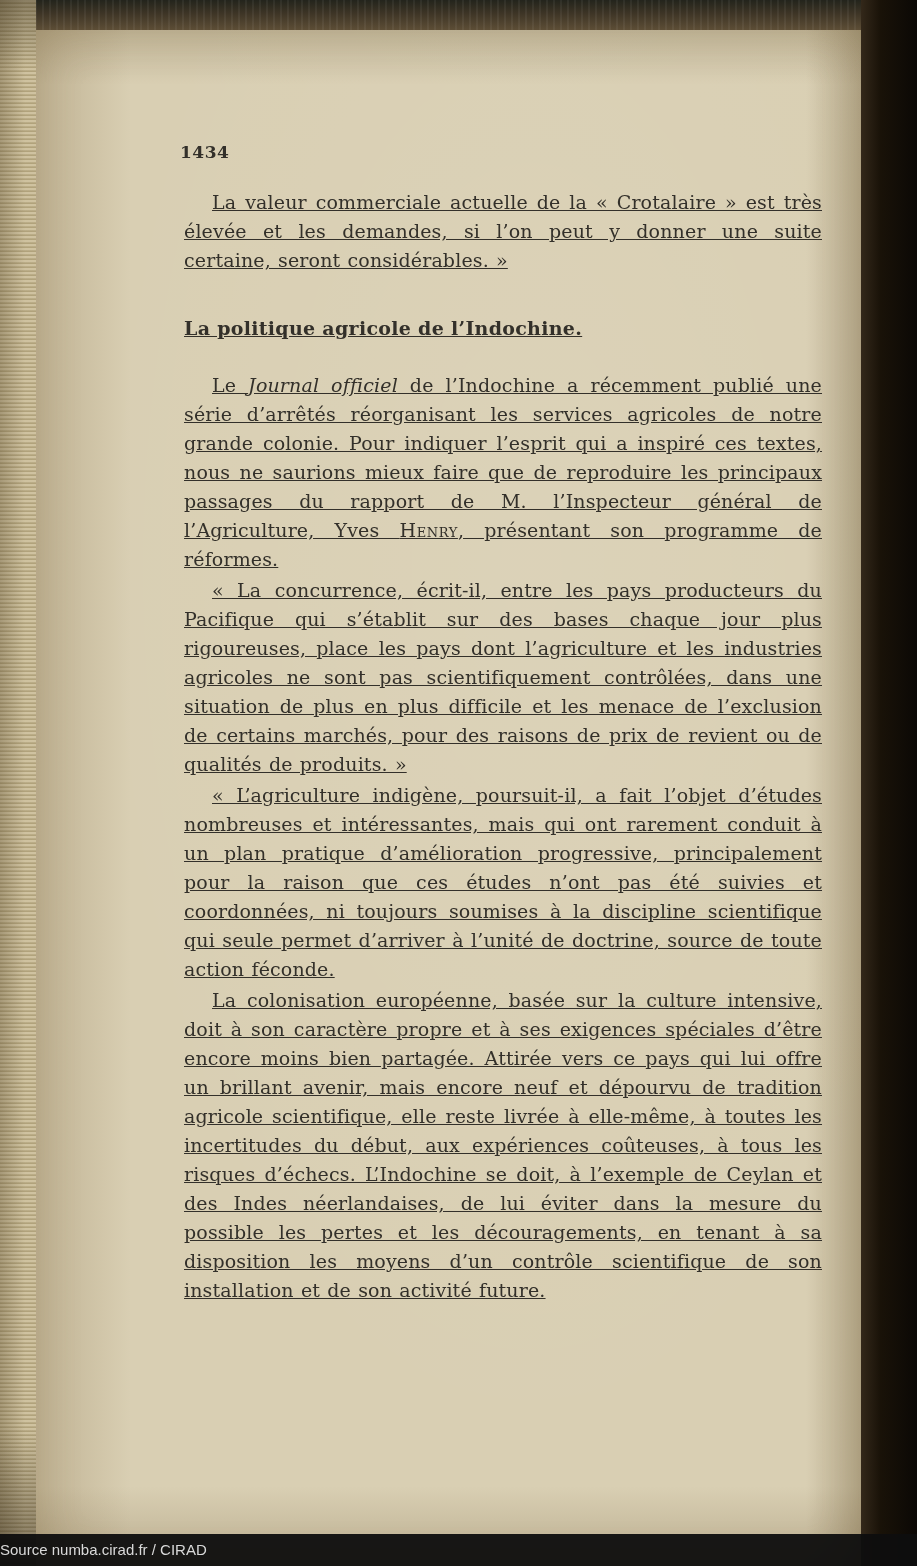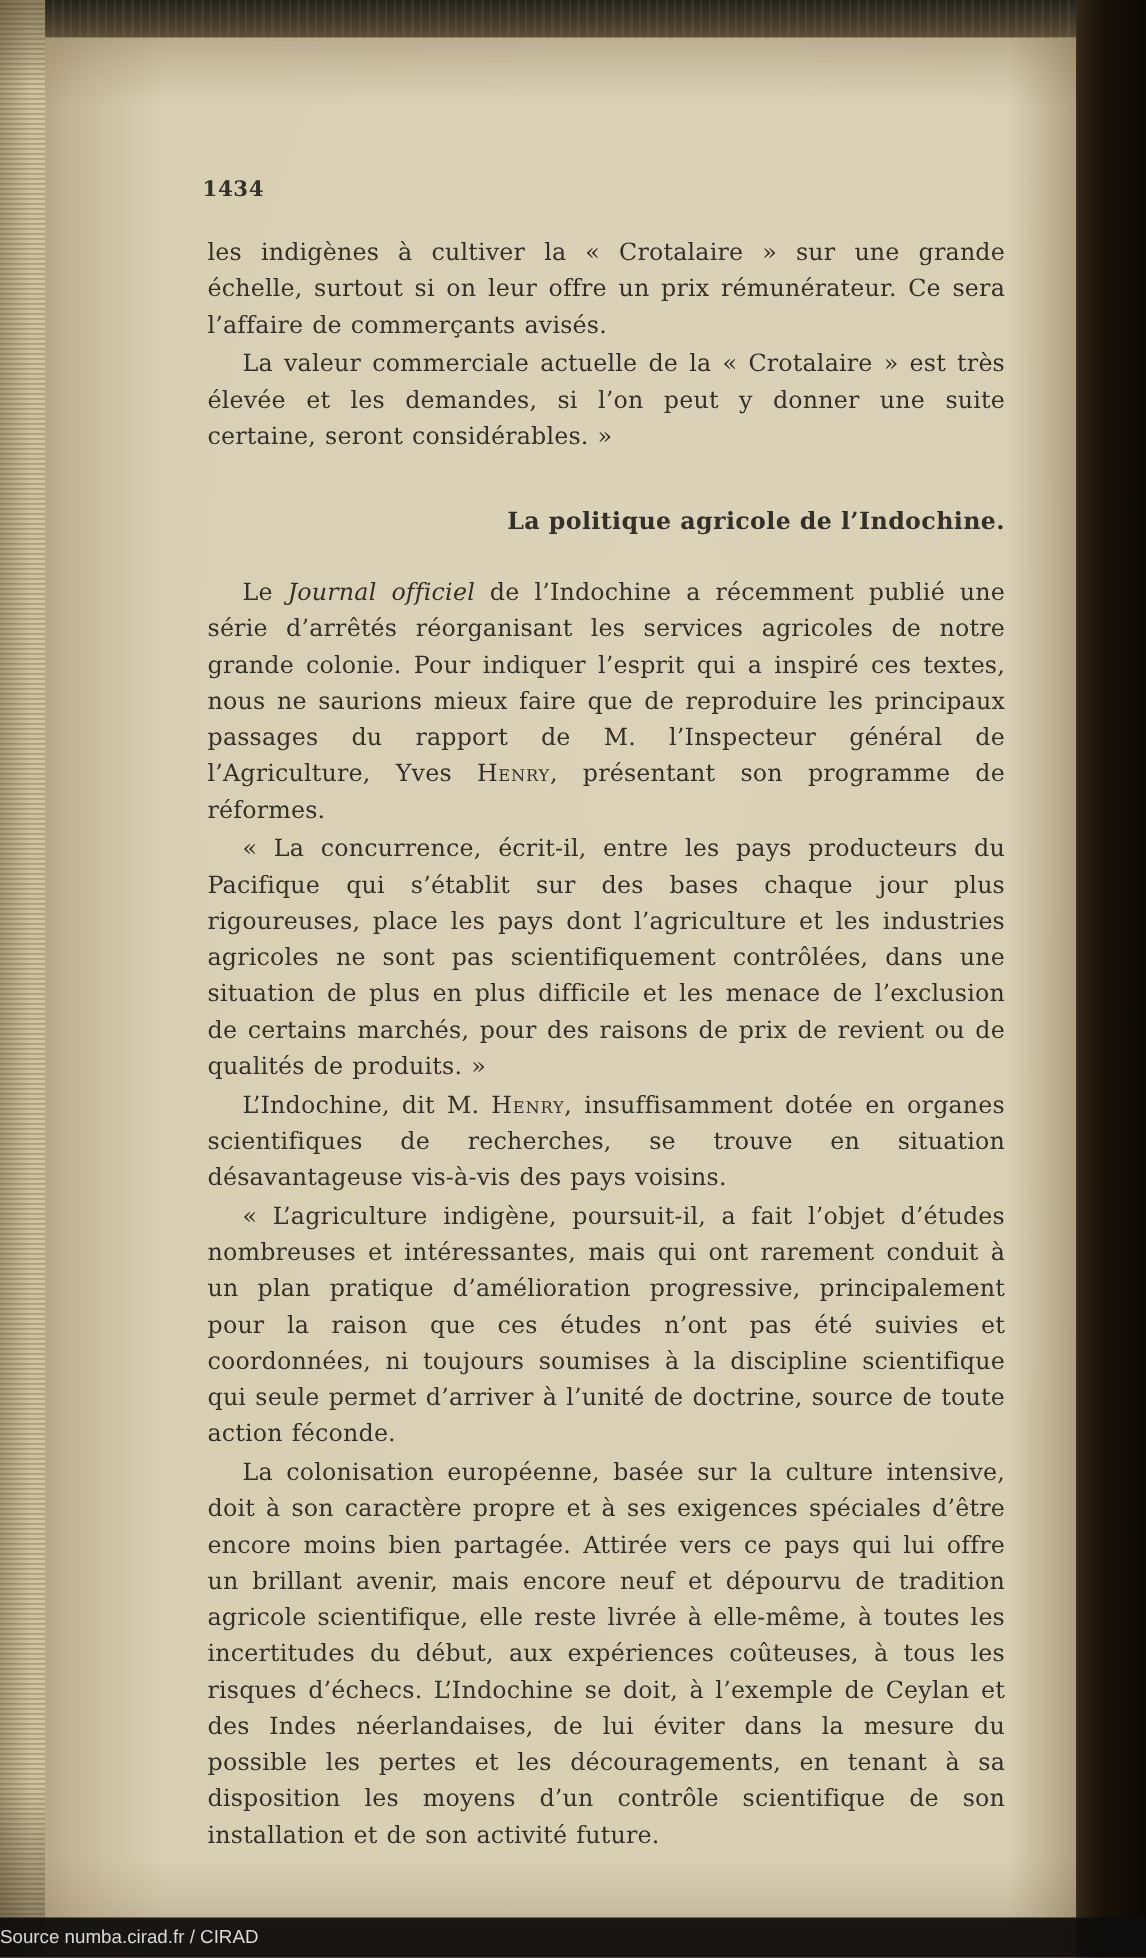--- a/index.html
+++ b/index.html
@@ -40,22 +40,23 @@
       radial-gradient(ellipse at 60% 35%, rgba(255,255,255,0.07), rgba(0,0,0,0) 65%),
       linear-gradient(to right, rgba(120,95,55,0.26), rgba(0,0,0,0) 95px),
       linear-gradient(to left, rgba(105,85,50,0.33), rgba(0,0,0,0) 55px),
       linear-gradient(to bottom, rgba(115,95,60,0.22), rgba(0,0,0,0) 55px),
       linear-gradient(to top, rgba(110,90,55,0.28), rgba(0,0,0,0) 80px),
       #d9cfb3;
     box-shadow: inset 0 0 45px rgba(110,90,50,0.22);
   }
 
   .text-block {
-    position: absolute; left: 130px; top: 112px; width: 638px;
+    position: absolute; left: 148px; top: 112px; width: 638px;
     color: #33302a;
+    text-decoration: underline;
   }
 
   .page-header {
     position: relative;
     height: 20px;
     margin-bottom: 26px;
     font-weight: bold;
   }
   .page-number {
     position: absolute; left: -4px; top: 0;
@@ -79,21 +80,21 @@
     word-spacing: 1px;
   }
   .para.indent { text-indent: 28px; }
   .italic { font-style: italic; }
   .smallcaps { font-variant: small-caps; letter-spacing: 0.6px; }
 
   .section-heading {
     margin: 42px 0 32px 0;
     font-size: 19px;
     font-weight: bold;
-    text-align: right;
+    text-align: left;
     letter-spacing: 0.3px;
   }
 
   
   .source-bar {
     position: absolute; left: 0; right: 0; bottom: 0; height: 32px; z-index: 5;
     background: rgba(14,14,14,0.95);
     color: #d9d9d9;
     font-family: "Liberation Sans", sans-serif;
     font-size: 15px;
@@ -112,31 +113,29 @@
   <div class="right-edge"></div>
   <div class="left-edge"></div>
 
   <div class="page">
     <div class="text-block">
 
       <div class="page-header">
         <span class="page-number">1434</span>
       </div>
 
-      <p class="para"><span>les indigènes à cultiver la « Crotalaire » sur une grande échelle, surtout si on leur offre un prix rémunérateur. Ce sera l’affaire de commerçants avisés.</span></p>
 
       <p class="para indent"><span>La valeur commerciale actuelle de la « Crotalaire » est très élevée et les demandes, si l’on peut y donner une suite certaine, seront considérables. »</span></p>
 
       <h2 class="section-heading">La politique agricole de l’Indochine.</h2>
 
       <p class="para indent"><span>Le </span><span class="italic">Journal officiel</span><span> de l’Indochine a récemment publié une série d’arrêtés réorganisant les services agricoles de notre grande colonie. Pour indiquer l’esprit qui a inspiré ces textes, nous ne saurions mieux faire que de reproduire les principaux passages du rapport de M. l’Inspecteur général de l’Agriculture, Yves </span><span class="smallcaps">Henry</span><span>, présentant son programme de réformes.</span></p>
 
       <p class="para indent"><span>« La concurrence, écrit-il, entre les pays producteurs du Pacifique qui s’établit sur des bases chaque jour plus rigoureuses, place les pays dont l’agriculture et les industries agricoles ne sont pas scientifiquement contrôlées, dans une situation de plus en plus difficile et les menace de l’exclusion de certains marchés, pour des raisons de prix de revient ou de qualités de produits. »</span></p>
 
-      <p class="para indent"><span>L’Indochine, dit M. </span><span class="smallcaps">Henry</span><span>, insuffisamment dotée en organes scientifiques de recherches, se trouve en situation désavantageuse vis-à-vis des pays voisins.</span></p>
 
       <p class="para indent"><span>« L’agriculture indigène, poursuit-il, a fait l’objet d’études nombreuses et intéressantes, mais qui ont rarement conduit à un plan pratique d’amélioration progressive, principalement pour la raison que ces études n’ont pas été suivies et coordonnées, ni toujours soumises à la discipline scientifique qui seule permet d’arriver à l’unité de doctrine, source de toute action féconde.</span></p>
 
       <p class="para indent"><span>La colonisation européenne, basée sur la culture intensive, doit à son caractère propre et à ses exigences spéciales d’être encore moins bien partagée. Attirée vers ce pays qui lui offre un brillant avenir, mais encore neuf et dépourvu de tradition agricole scientifique, elle reste livrée à elle-même, à toutes les incertitudes du début, aux expériences coûteuses, à tous les risques d’échecs. L’Indochine se doit, à l’exemple de Ceylan et des Indes néerlandaises, de lui éviter dans la mesure du possible les pertes et les découragements, en tenant à sa disposition les moyens d’un contrôle scientifique de son installation et de son activité future.</span></p>
 
     </div>
   </div>
 
   <div class="source-bar">
     <span>Source numba.cirad.fr / CIRAD</span>

